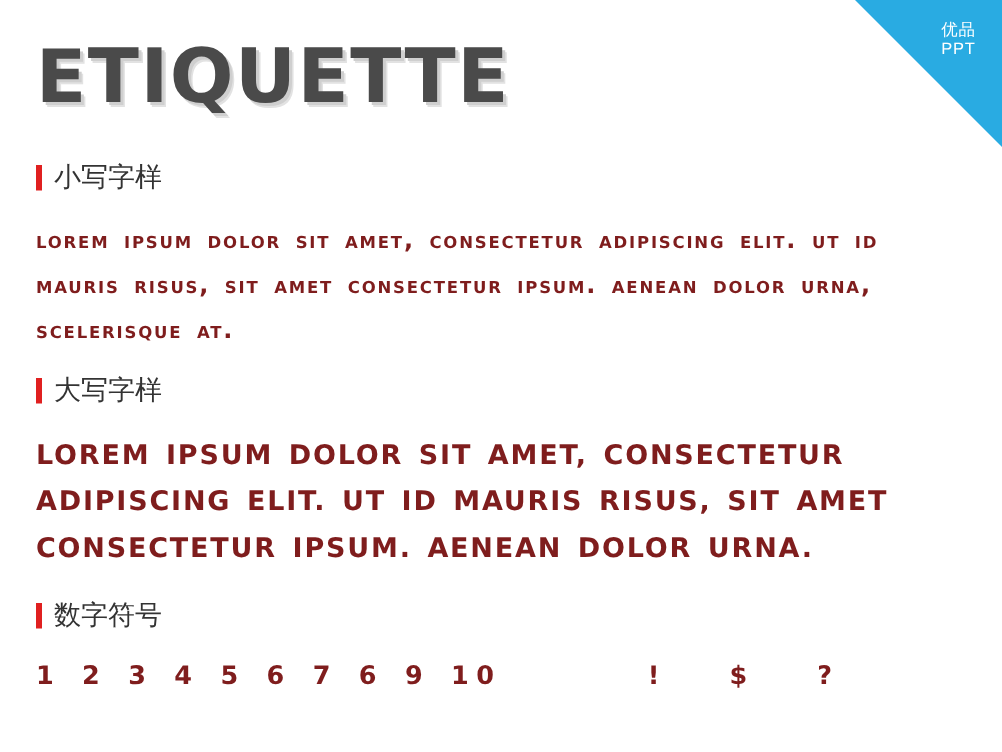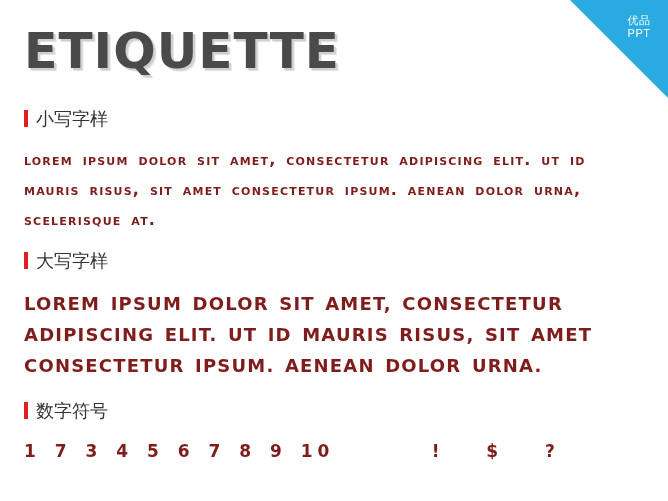--- a/index.html
+++ b/index.html
@@ -143,13 +143,13 @@
 <div class="section pos-upper-header">
   <span class="bar"></span>
   <span class="section-label">大写字样</span>
 </div>
 <div class="sample sample-upper">Lorem ipsum dolor sit amet, consectetur adipiscing elit. Ut id mauris risus, sit amet consectetur ipsum. Aenean dolor urna.</div>
 
 <div class="section pos-digit-header">
   <span class="bar"></span>
   <span class="section-label">数字符号</span>
 </div>
-<div class="sample sample-digits">1 7 3 4 5 6 7 8 9 10       !   $   ?</div>
+<div class="sample sample-digits">1 2 3 4 5 6 7 6 9 10       !   $   ?</div>
 
 </body></html>

